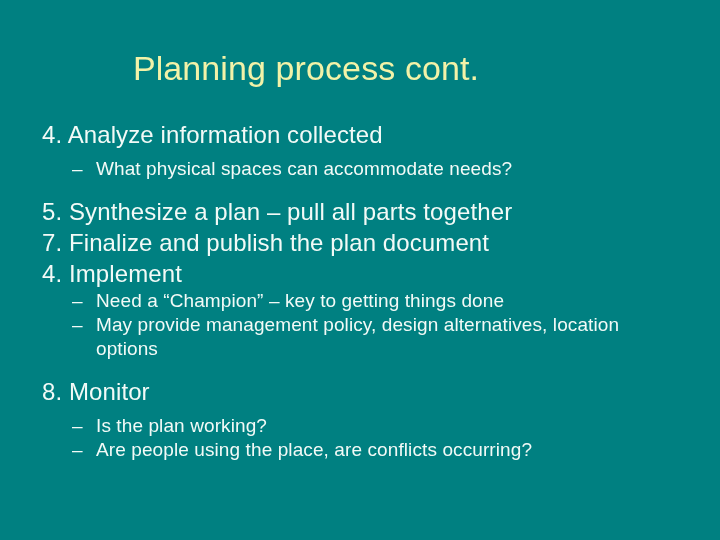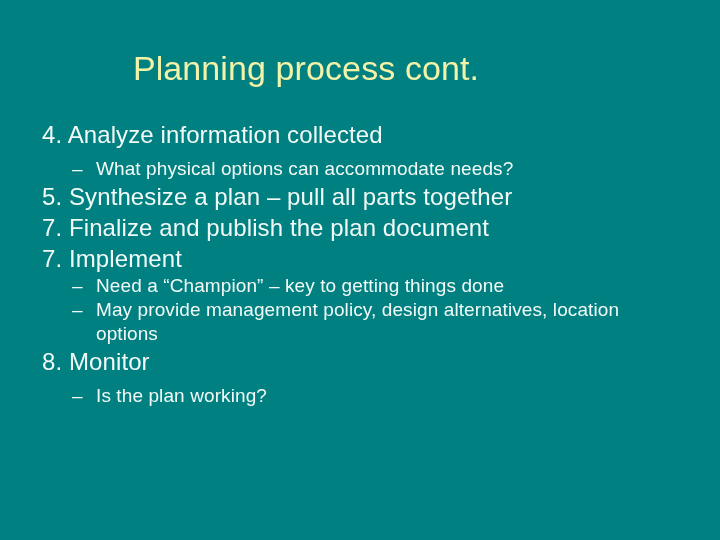--- a/index.html
+++ b/index.html
@@ -61,34 +61,36 @@
   }
   .lvl2 .dash {
     display: inline-block;
     width: 24px;
     text-indent: 0;
   }
   .sp-lvl2-top {
     margin-top: 7px;
   }
   .sp-group-top {
+    margin-top: 15px;
   }
 </style>
 </head>
 <body>
 
 <div class="slide">
 
   <div class="slide-title">Planning process cont.</div>
 
   <div class="body-area">
       <div class="lvl1"><span>4. Analyze information collected</span></div>
-      <div class="lvl2 sp-lvl2-top"><span class="dash">–</span><span>What physical options can accommodate needs?</span></div>
+      <div class="lvl2 sp-lvl2-top"><span class="dash">–</span><span>What physical spaces can accommodate needs?</span></div>
       <div class="lvl1 sp-group-top"><span>5. Synthesize a plan – pull all parts together</span></div>
       <div class="lvl1"><span>7. Finalize and publish the plan document</span></div>
-      <div class="lvl1"><span>7. Implement</span></div>
+      <div class="lvl1"><span>4. Implement</span></div>
       <div class="lvl2"><span class="dash">–</span><span>Need a “Champion” – key to getting things done</span></div>
       <div class="lvl2"><span class="dash">–</span><span>May provide management policy, design alternatives, location options</span></div>
       <div class="lvl1 sp-group-top"><span>8. Monitor</span></div>
       <div class="lvl2 sp-lvl2-top"><span class="dash">–</span><span>Is the plan working?</span></div>
+      <div class="lvl2"><span class="dash">–</span><span>Are people using the place, are conflicts occurring?</span></div>
     </div>
 
 </div>
 
 </body></html>

